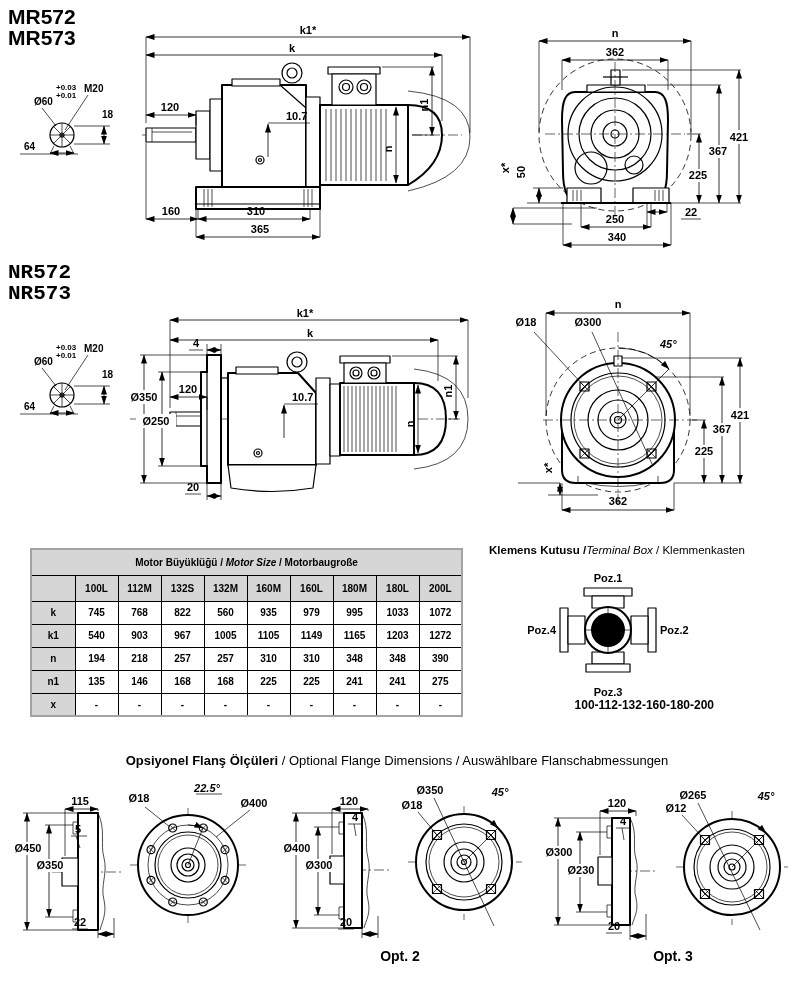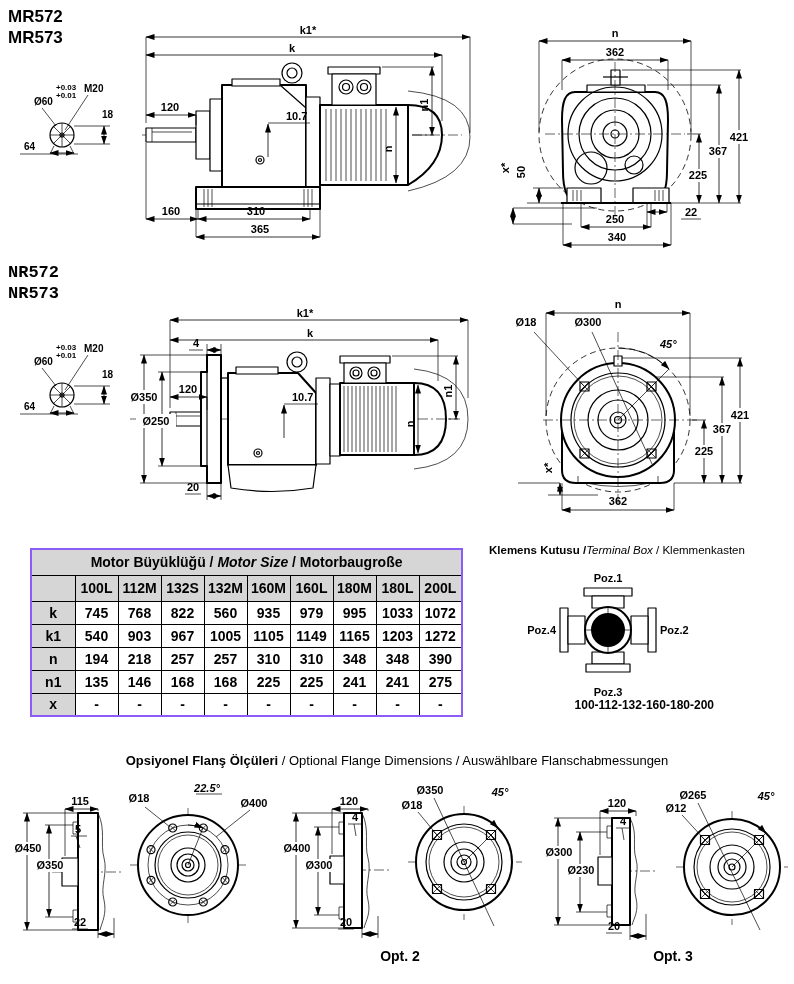--- a/index.html
+++ b/index.html
@@ -1,36 +1,36 @@
 <!DOCTYPE html>
 <html><head>
 <meta charset="utf-8">
 <style>
   * { margin:0; padding:0; box-sizing:border-box; }
   html,body { background:#ffffff; }
   body { width:794px; height:984px; font-family:"Liberation Sans",sans-serif; color:#000; }
   .page { position:relative; width:794px; height:984px; background:#fff; overflow:hidden; }
   .abs { position:absolute; }
-  .model-title { font-size:17px; font-weight:bold; line-height:21px; }
+  .model-title { font-size:21px; font-weight:bold; line-height:21px; }
   svg { display:block; }
   svg text { font-family:"Liberation Sans",sans-serif; font-weight:bold; font-size:11px; fill:#000; }
   svg text.sm { font-size:8px; }
   svg text.md { font-size:10px; }
   svg text.it { font-style:italic; }
   .o   { fill:none; stroke:#000; stroke-width:1.2; stroke-linejoin:round; }
   .t   { fill:none; stroke:#000; stroke-width:2;   stroke-linejoin:round; }
   .fw  { fill:#fff; stroke:#000; stroke-width:1.2; stroke-linejoin:round; }
   .fw2 { fill:#fff; stroke:#000; stroke-width:2;   stroke-linejoin:round; }
   .d   { fill:none; stroke:#000; stroke-width:0.8; }
   .thin{ fill:none; stroke:#000; stroke-width:0.7; }
   .cl  { fill:none; stroke:#000; stroke-width:0.6; stroke-dasharray:10 3 2 3; }
   .dsh { fill:none; stroke:#000; stroke-width:0.8; stroke-dasharray:6 4; }
   .blk { fill:#000; }
   .wbg { fill:#fff; stroke:none; }
-  table.size { border-collapse:collapse; table-layout:fixed; width:432px; font-size:14px; font-weight:bold; border:2px solid #8b5cf6; }
+  table.size { border-collapse:collapse; table-layout:fixed; width:432px; font-size:10px; font-weight:bold; border:2px solid #a3a3a3; }
   table.size td { border:1px solid #000; text-align:center; vertical-align:middle; height:23px; background:#fff; }
   table.size tr.tt td { height:26px; }
   table.size td.hd { background:#d6d6d6; }
   .tbl-title-en { font-style:italic; }
   .sec-title { font-size:13px; text-align:center; }
   .sec-title .b { font-weight:bold;margin-top:20px; }
   .sec-title .i { font-weight:500; }
   .tb-title { font-size:11.5px; white-space:nowrap; }
   .tb-title .b { font-weight:bold; }
   .tb-title .i { font-style:italic; }

